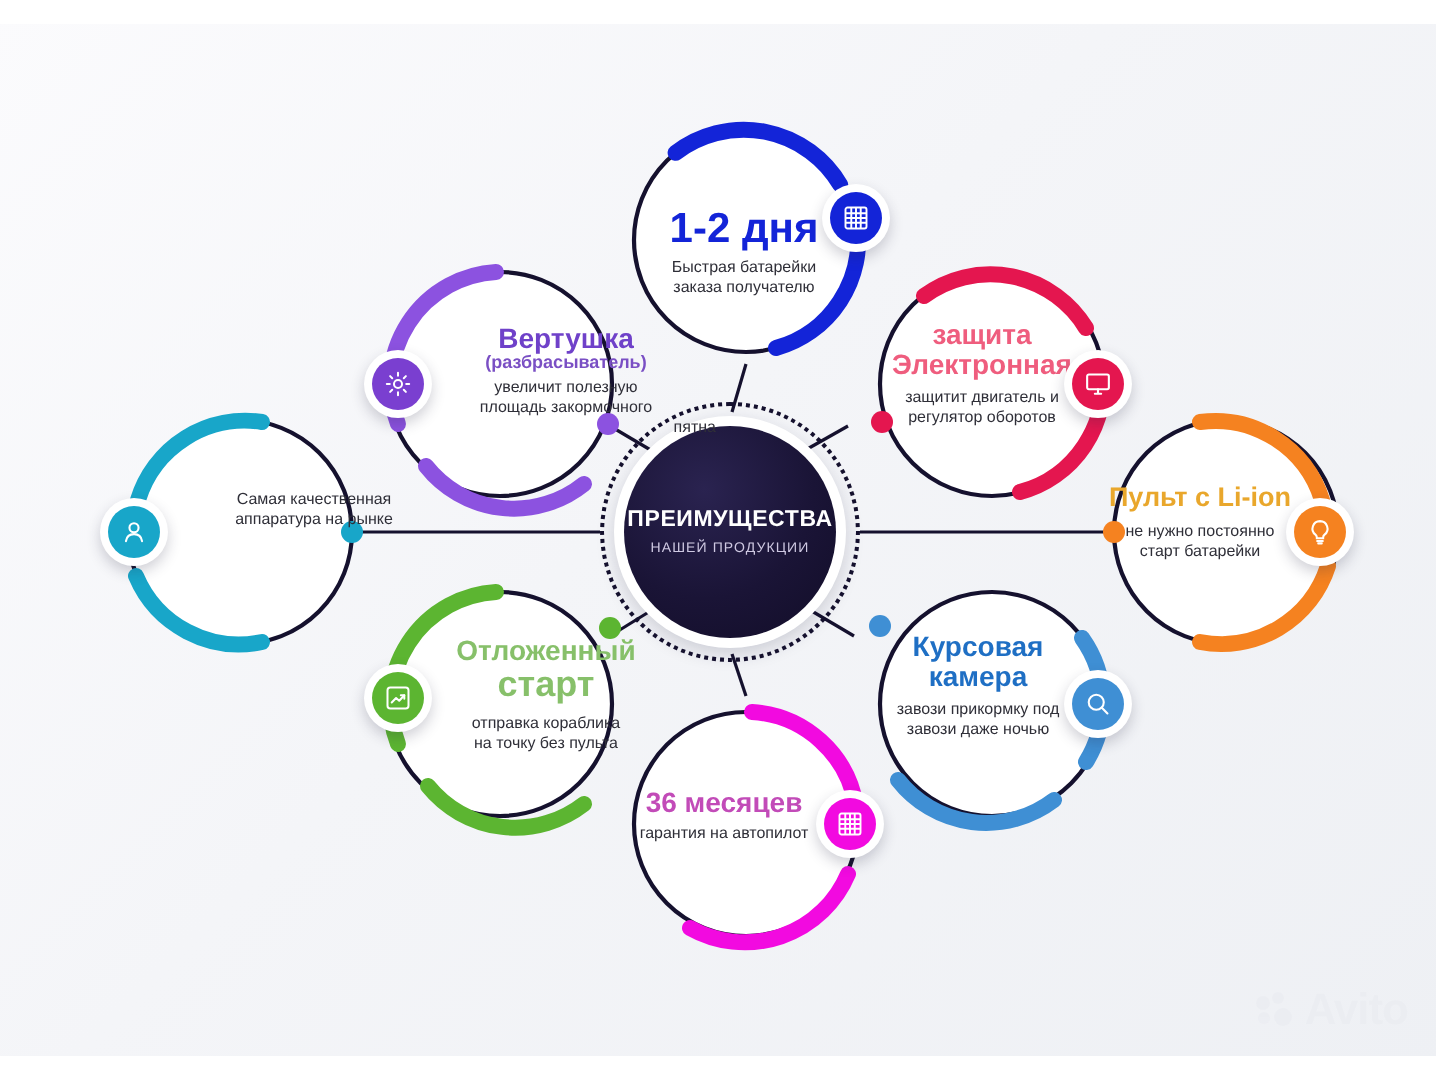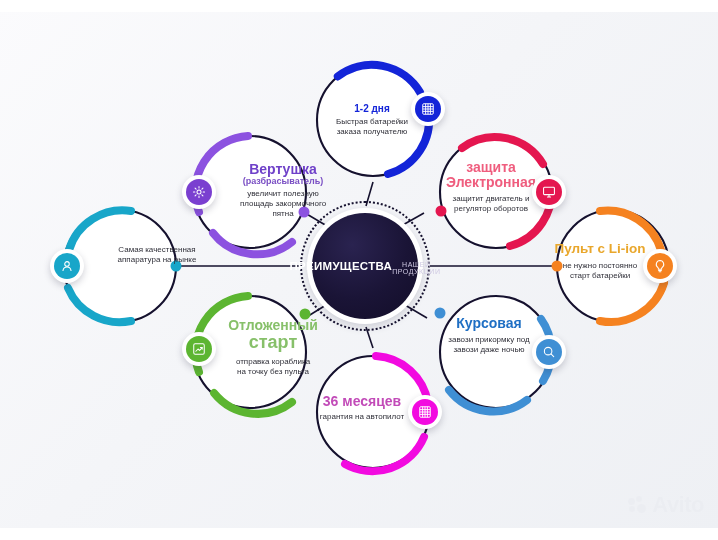--- a/index.html
+++ b/index.html
@@ -25,21 +25,21 @@
     position:absolute;left:0;top:0;width:130px;height:130px;border-radius:50%;
     border:2px dotted #15112e;box-sizing:border-box;
   }
   .hub-ring{
     position:absolute;left:7px;top:7px;width:116px;height:116px;border-radius:50%;
     background:#ffffff;box-shadow:0 3px 9px rgba(30,30,60,.18);
   }
   .hub{
     position:absolute;left:12px;top:12px;width:106px;height:106px;border-radius:50%;
     background:radial-gradient(circle at 38% 30%,#2a2350 0%,#1a1436 55%,#120d28 100%);
-    display:flex;flex-direction:row;align-items:center;justify-content:center;
+    display:flex;flex-direction:column;align-items:center;justify-content:center;
   }
   .hub-title{
     color:#fff;font-weight:bold;font-size:11.5px;letter-spacing:.3px;
     text-align:center;line-height:1.1;
   }
   .hub-sub{
     color:#cfc9e2;font-size:7px;letter-spacing:.55px;text-align:center;
     margin-top:4px;text-transform:uppercase;
   }
 
@@ -154,21 +154,21 @@
     <div class="hub-dots"></div>
     <div class="hub-ring"></div>
     <div class="hub">
       <div class="hub-title">ПРЕИМУЩЕСТВА</div>
       <div class="hub-sub">НАШЕЙ ПРОДУКЦИИ</div>
     </div>
   </div>
 
   <div class="node" style="left:373px;top:120px;">
     <div class="txt c" style="left:-76px;top:-16px;width:150px;">
-      <div class="t-title" style="color:#1324d8;font-size:10px;">1-2 дня</div>
+      <div class="t-title" style="color:#1324d8;font-size:21px;">1-2 дня</div>
       <div class="t-sub">Быстрая батарейки</div>
       <div class="t-sub" style="margin-top:0;">заказа получателю</div>
     </div>
     <div class="badge" style="left:38px;top:-28px;">
       <i style="background:#1324d8;">
         <svg viewBox="0 0 16 16" fill="none" stroke="#ffffff" stroke-width="1.1">
           <rect x="2" y="2" width="12" height="12" rx="1.2"></rect>
           <path d="M2 5.3h12M2 8h12M2 10.7h12M5.3 2v12M8 2v12M10.7 2v12"></path>
         </svg>
       </i>
@@ -204,20 +204,21 @@
           <path d="M8 1.8a4.3 4.3 0 0 0-2.6 7.7c.5.4.8 1 .8 1.6v.5h3.6v-.5c0-.6.3-1.2.8-1.6A4.3 4.3 0 0 0 8 1.8z"></path>
           <path d="M6.4 13.2h3.2M7 14.6h2"></path>
         </svg>
       </i>
     </div>
   </div>
 
   <div class="node" style="left:496px;top:352px;">
     <div class="txt c" style="left:-82px;top:-36px;width:150px;">
       <div class="t-title" style="color:#1f6fc4;font-size:14px;">Курсовая</div>
+      <div class="t-title" style="color:#1f6fc4;font-size:14px;">камера</div>
       <div class="t-sub" style="margin-top:4px;">завози прикормку под</div>
       <div class="t-sub" style="margin-top:0;">завози даже ночью</div>
     </div>
     <div class="badge" style="left:36px;top:-17px;">
       <i style="background:#3f8fd4;">
         <svg viewBox="0 0 16 16" fill="none" stroke="#ffffff" stroke-width="1.2" stroke-linecap="round">
           <circle cx="7" cy="7" r="4.3"></circle>
           <path d="M10.2 10.2l3.2 3.2"></path>
         </svg>
       </i>
@@ -271,21 +272,21 @@
       </i>
     </div>
   </div>
 
   <div class="node" style="left:250px;top:192px;">
     <div class="txt c" style="left:-42px;top:-30px;width:150px;">
       <div class="t-title" style="color:#6f41c9;font-size:14px;">Вертушка</div>
       <div class="t-paren" style="color:#7a4fc4;">(разбрасыватель)</div>
       <div class="t-sub" style="margin-top:2px;">увеличит полезную</div>
       <div class="t-sub" style="margin-top:0;">площадь закормочного</div>
-      <div class="t-sub" style="margin-top:0;">пятна</div>
+      <div class="t-sub" style="margin-top:0;text-align:right;">пятна</div>
     </div>
     <div class="badge" style="left:-68px;top:-17px;">
       <i style="background:#7a3fd0;">
         <svg viewBox="0 0 16 16" fill="none" stroke="#ffffff" stroke-width="1.15" stroke-linecap="round" stroke-linejoin="round">
           <circle cx="8" cy="8" r="2.3"></circle>
           <path d="M8 1.6v1.7M8 12.7v1.7M1.6 8h1.7M12.7 8h1.7M3.5 3.5l1.2 1.2M11.3 11.3l1.2 1.2M12.5 3.5l-1.2 1.2M4.7 11.3l-1.2 1.2"></path>
         </svg>
       </i>
     </div>
   </div>

